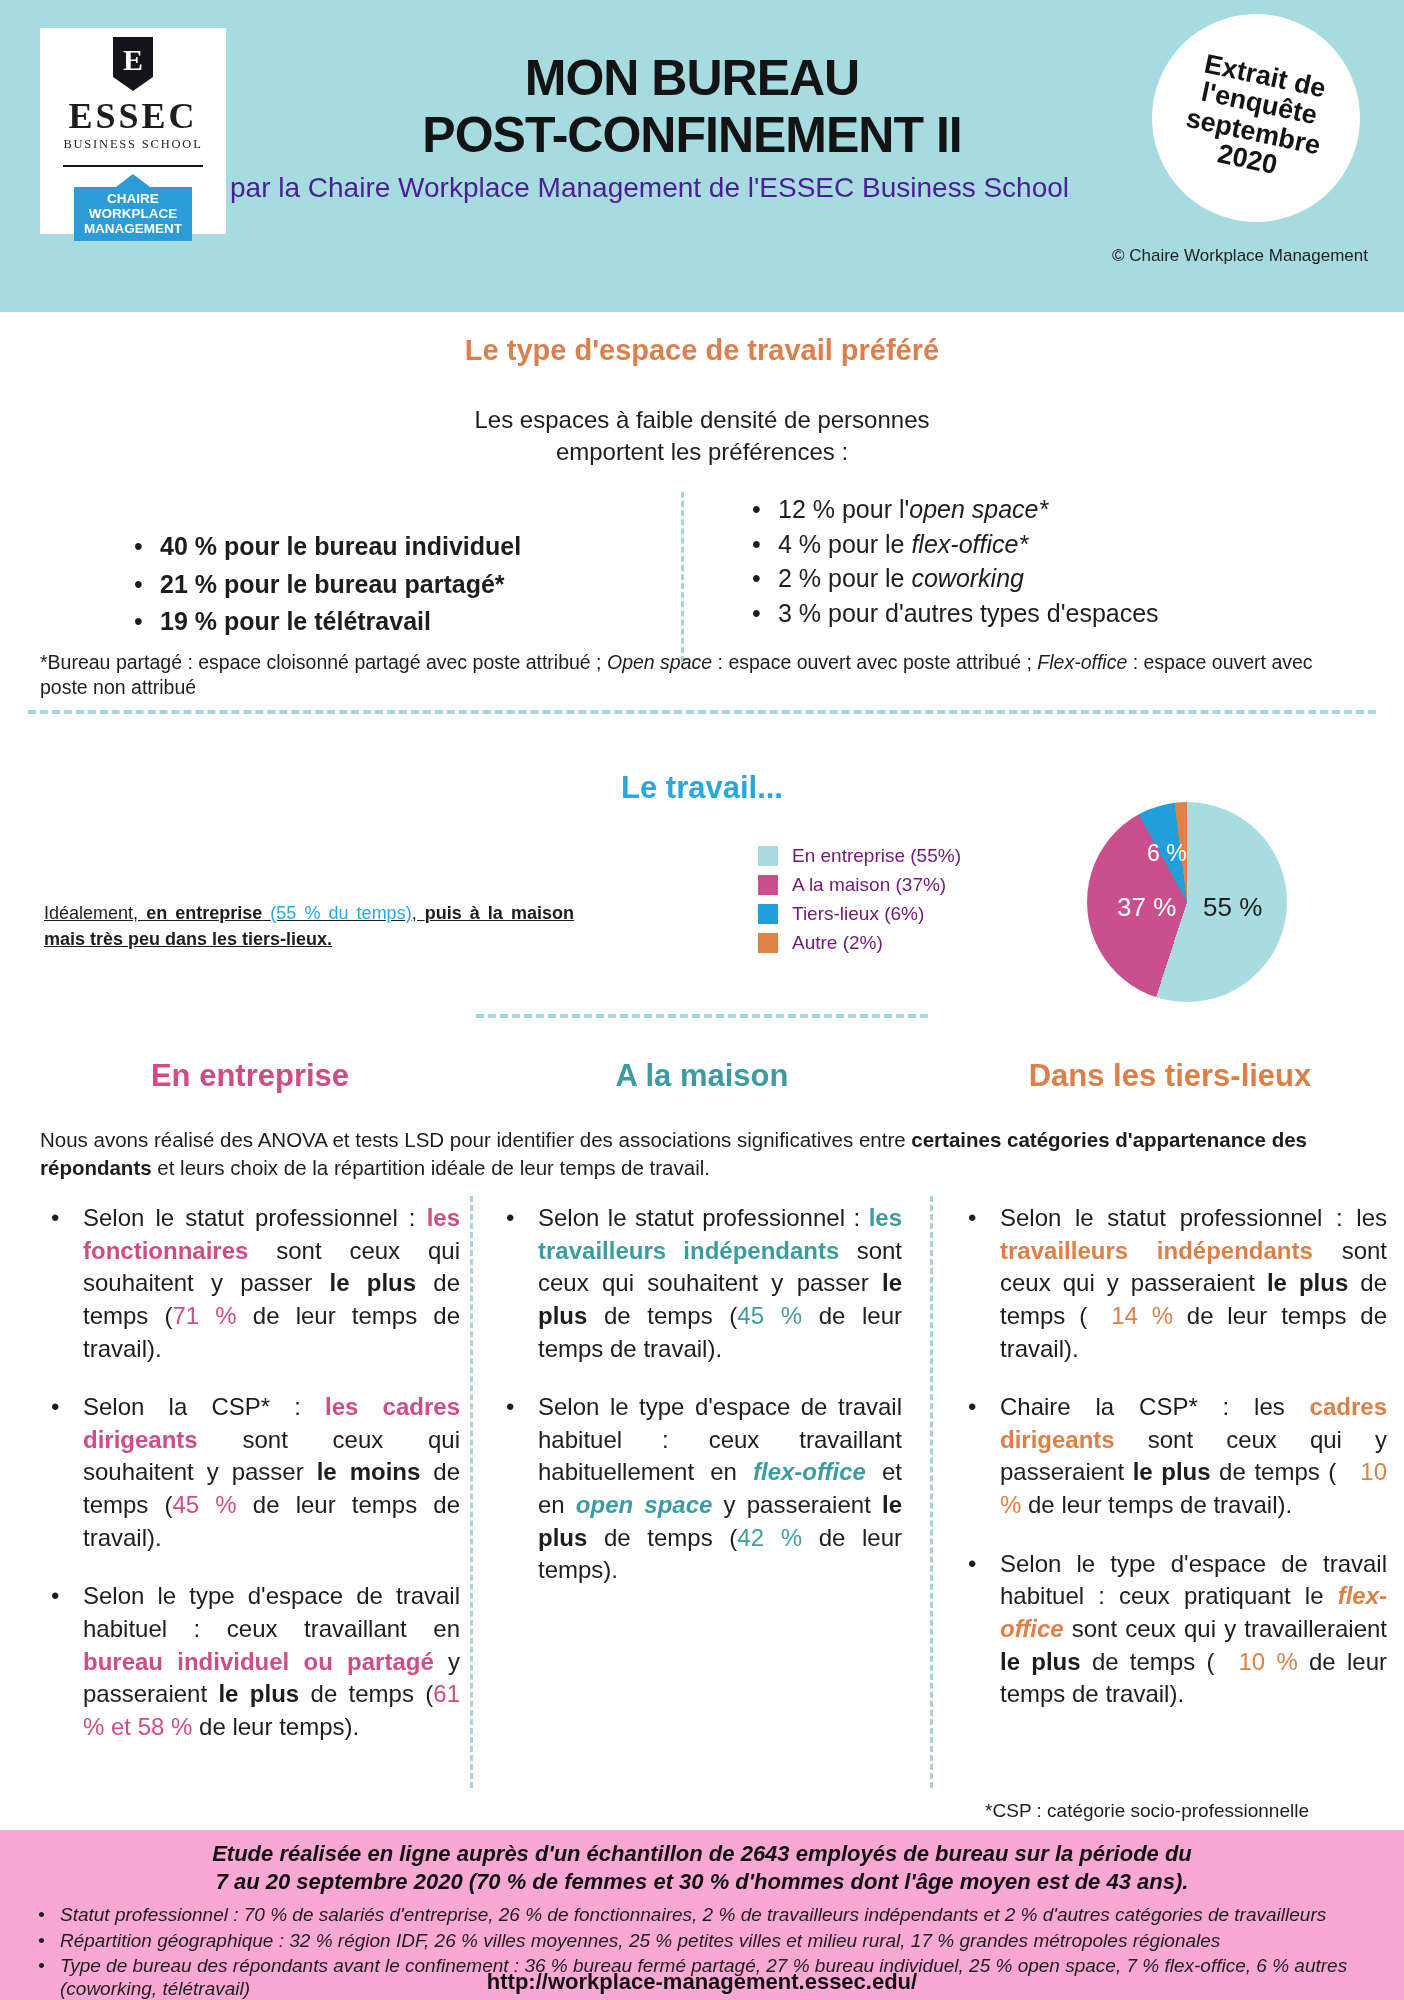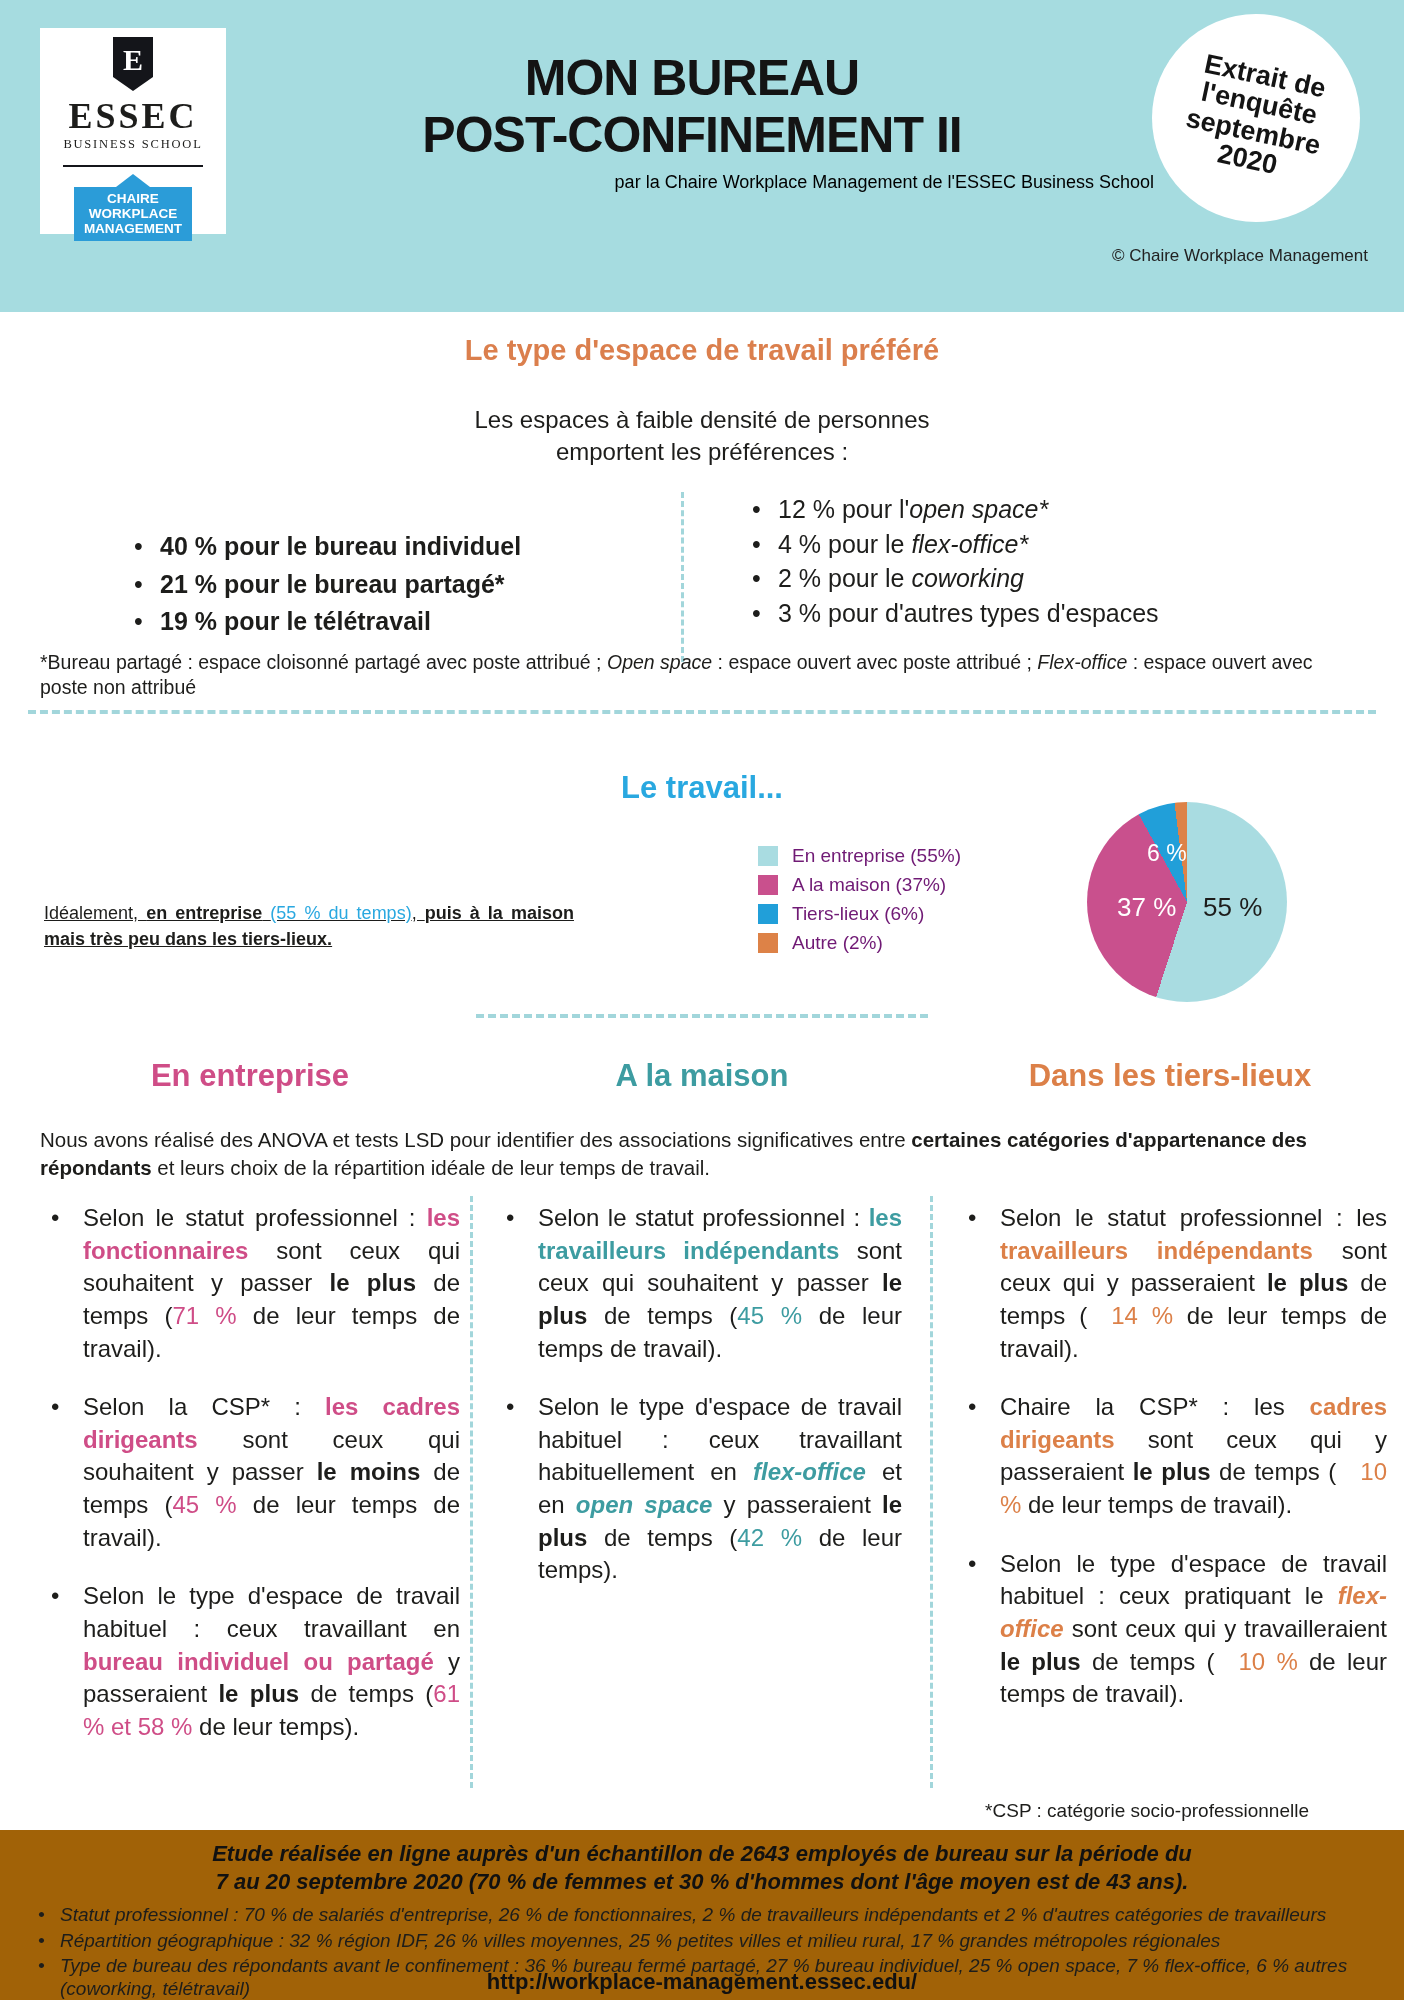--- a/index.html
+++ b/index.html
@@ -12,21 +12,21 @@
             display:flex;flex-direction:column;align-items:center;padding-top:8px;box-sizing:border-box;}
   .brand{font-family:"Liberation Serif",serif;font-size:36px;font-weight:700;letter-spacing:3px;line-height:1;margin-top:2px;}
   .brand-sub{font-family:"Liberation Serif",serif;font-size:12.5px;letter-spacing:1.8px;margin-top:3px;
              border-bottom:2px solid #14151a;padding-bottom:13px;}
   .chair-arrow{width:0;height:0;border-left:17px solid transparent;border-right:17px solid transparent;
                border-bottom:13px solid #2b9cd8;margin-top:7px;}
   .chair{background:#2b9cd8;color:#fff;font-weight:700;font-size:13.5px;line-height:1.12;text-align:center;
          padding:4px 6px 5px;width:118px;box-sizing:border-box;}
   .main-title{position:absolute;left:230px;right:250px;top:50px;text-align:center;
               font-size:50px;font-weight:700;line-height:1.14;letter-spacing:-1px;color:#141414;}
-  .subtitle{position:absolute;left:230px;right:250px;top:172px;text-align:right;font-size:18px;color:#000000;}
+  .subtitle{position:absolute;left:230px;right:250px;top:172px;text-align:left;font-size:28px;color:#4c1d95;}
   .badge{position:absolute;left:1152px;top:14px;width:208px;height:208px;border-radius:50%;background:#fff;
          display:flex;align-items:center;justify-content:center;}
   .badge-inner{transform:rotate(12deg);text-align:center;font-weight:700;font-size:27px;line-height:1.05;color:#141414;}
   .copyright{position:absolute;right:36px;top:246px;font-size:17px;color:#222;}
 
   
   .dash-h{border-top:4px dashed #a2d6db;}
   .dash-v{border-left:3px dashed #a2d6db;position:absolute;}
   ul{list-style:none;margin:0;padding:0;}
   li{position:relative;padding-left:30px;}
@@ -75,21 +75,21 @@
   .s3-col li{margin-bottom:26px;text-align:justify;padding-left:38px;}
   .s3-col li::before{left:6px;}
   .col-1{left:45px;width:415px;}
   .col-2{left:500px;width:402px;}
   .col-3{left:962px;width:425px;}
   .s3-sep1{left:470px;top:1196px;height:592px;}
   .s3-sep2{left:930px;top:1196px;height:592px;}
   .s3-footnote{position:absolute;right:95px;top:1800px;font-size:19px;}
 
   
-  .footer{position:absolute;left:0;top:1830px;width:1404px;height:170px;background:#a16207;box-sizing:border-box;}
+  .footer{position:absolute;left:0;top:1830px;width:1404px;height:170px;background:#f9a8d4;box-sizing:border-box;}
   .study{margin-top:10px;text-align:center;font-style:italic;font-weight:600;font-size:22px;line-height:1.28;color:#111;}
   .footer ul{margin:8px 0 0 36px;width:1330px;font-style:italic;font-size:19px;line-height:1.18;}
   .footer li{padding-left:24px;margin-bottom:3px;}
   .footer li::before{left:2px;}
   .footer-url{position:absolute;left:0;width:100%;bottom:5px;text-align:center;
               font-weight:700;font-size:22px;color:#111;text-decoration:none;}
 </style>
 </head>
 <body>
 

